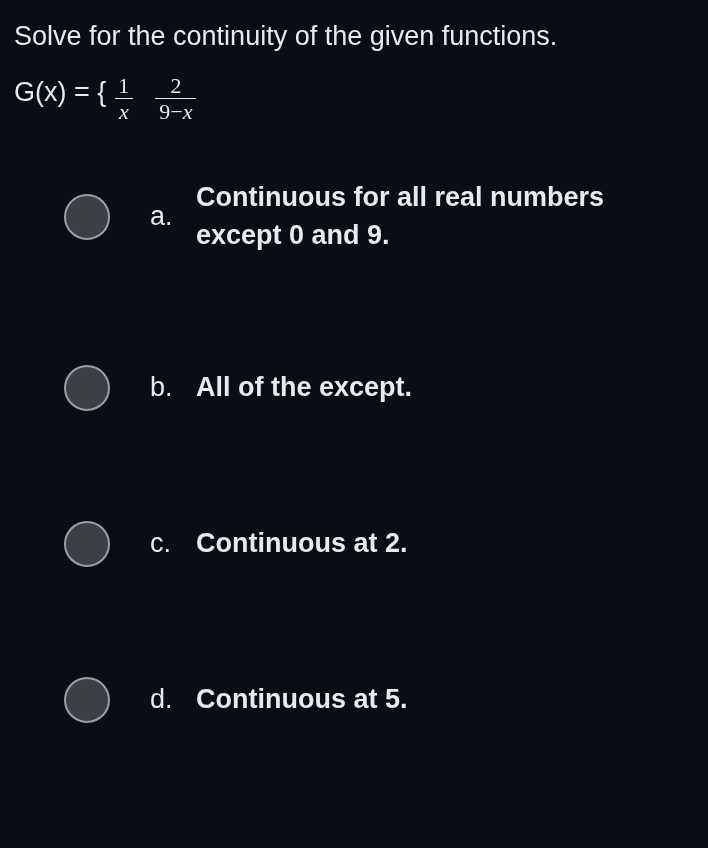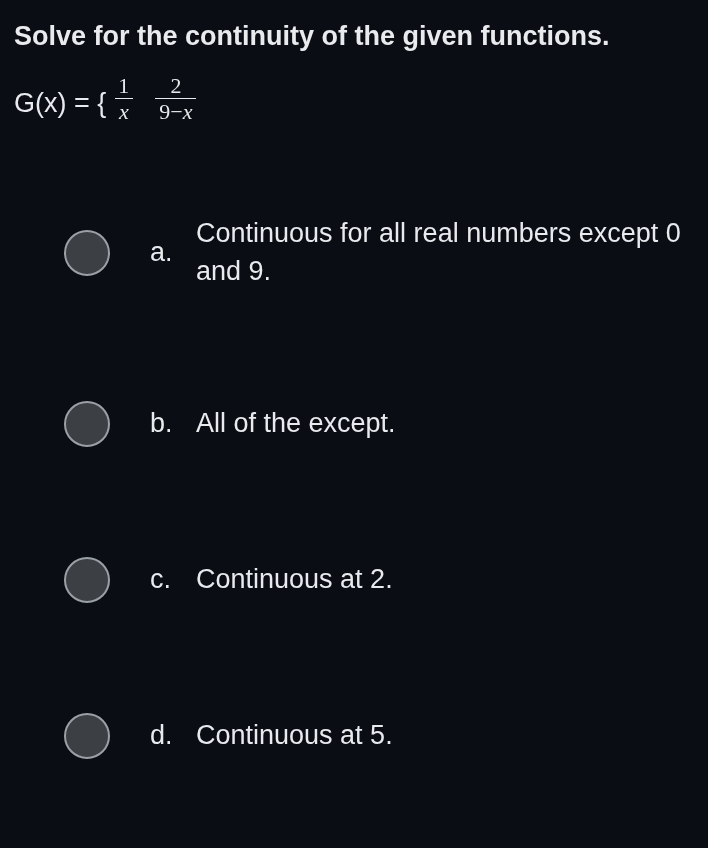--- a/index.html
+++ b/index.html
@@ -11,30 +11,30 @@
       background-color: #0a0d14;
       color: #e8eaed;
       font-family: Arial, sans-serif;
       width: 708px;
       height: 848px;
       padding: 18px 14px;
       font-size: 27px;
       line-height: 1.4;
     }
     .question-text {
-      font-weight: 700;
+      font-weight: 400;
       margin-bottom: 18px;
     }
     .formula {
       display: flex;
-      align-items: flex-end;
+      align-items: flex-start;
       flex-wrap: wrap;
       gap: 6px;
       font-size: 27px;
-      margin-bottom: 92px;
+      margin-bottom: 56px;
     }
     .frac {
       display: inline-flex;
       flex-direction: column;
       align-items: center;
       vertical-align: middle;
       font-family: 'Times New Roman', serif;
       font-size: 22px;
       line-height: 1.05;
       margin: 0 2px;
@@ -75,20 +75,21 @@
       display: flex;
       align-items: center;
       gap: 18px;
       flex: 1;
     }
     .letter {
       min-width: 28px;
     }
     .option-text {
       flex: 1;
+      font-weight: bold;
     }
   </style>
 </head>
 <body>
 
 <div class="question-text">Solve for the continuity of the given functions.</div>
 
 <div class="formula">
   <span>G(x) = {</span>
   <span class="frac">

